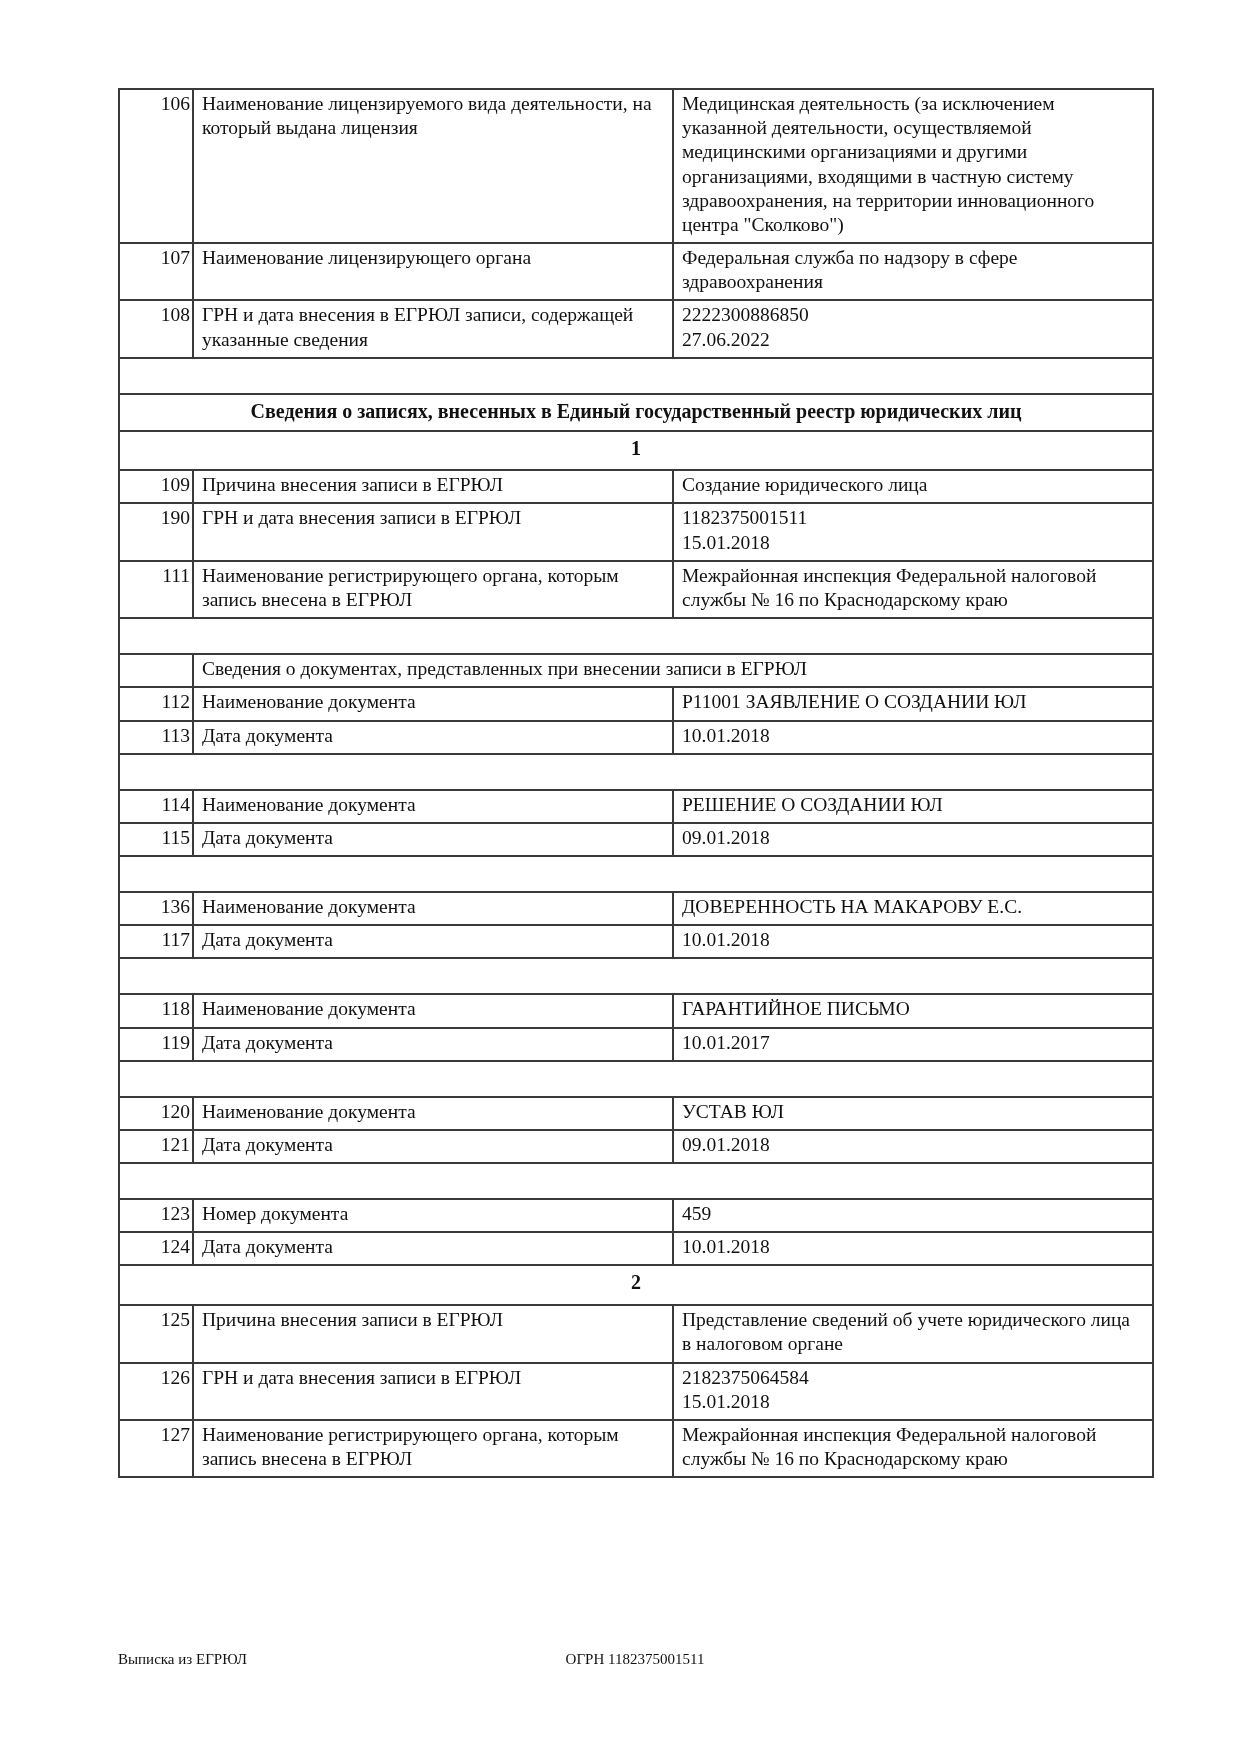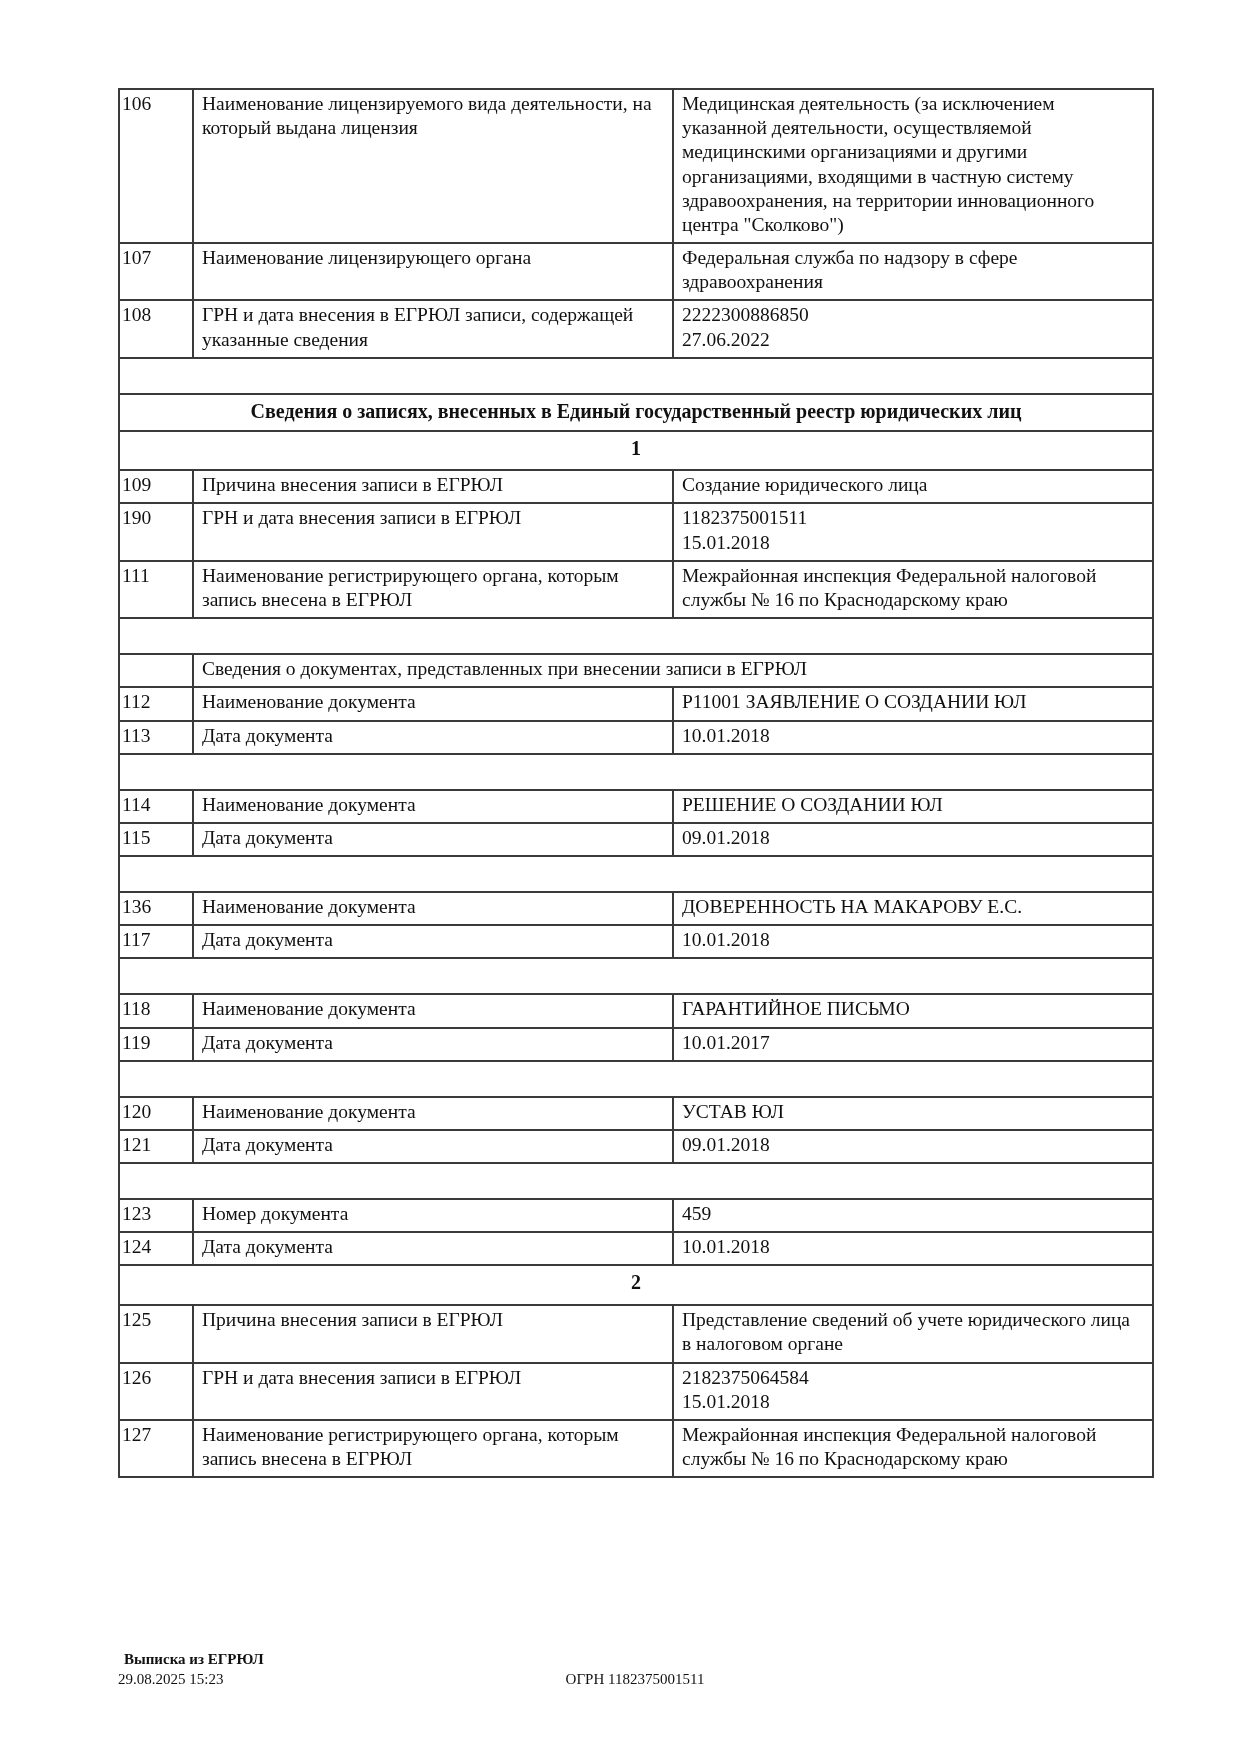--- a/index.html
+++ b/index.html
@@ -25,21 +25,21 @@
   }
   .doc-table td {
     border: 2px solid #3a3a3a;
     vertical-align: top;
     padding: 2px 8px 5px 8px;
     font-size: 19.5px;
     line-height: 1.24;
     word-wrap: break-word;
   }
   td.num-cell {
-    text-align: left;
+    text-align: right;
     padding-left: 2px;
     padding-right: 2px;
   }
   td.value-cell {
     white-space: pre-line;
   }
   tr.spacer-row td {
     height: 34px;
     padding: 0;
   }
@@ -62,21 +62,21 @@
     left: 118px;
     top: 1650px;
     width: 1034px;
     display: grid;
     grid-template-columns: 1fr auto 1fr;
     align-items: end;
     font-size: 15px;
     line-height: 1.3;
   }
   .footer-left { text-align: left; }
-  .footer-title { font-weight: 700; margin-left: 6px; }
+  .footer-title { font-weight: 400; }
   .footer-center { text-align: right; }
   .footer-right { text-align: right; }
 </style>
 </head>
 <body>
 
 <table class="doc-table">
   <colgroup>
     <col style="width:74px">
     <col style="width:480px">
@@ -224,16 +224,15 @@
         <td class="num-cell">127</td>
         <td class="label-cell">Наименование регистрирующего органа, которым запись внесена в ЕГРЮЛ</td>
         <td class="value-cell">Межрайонная инспекция Федеральной налоговой службы № 16 по Краснодарскому краю</td>
       </tr>
     </tbody>
 </table>
 
 <div class="footer">
   <div class="footer-left">
     <div class="footer-title">Выписка из ЕГРЮЛ</div>
-    <div>29.08.2025 15:23</div>
   </div>
   <div class="footer-center">ОГРН 1182375001511</div>
 </div>
 
 </body></html>

